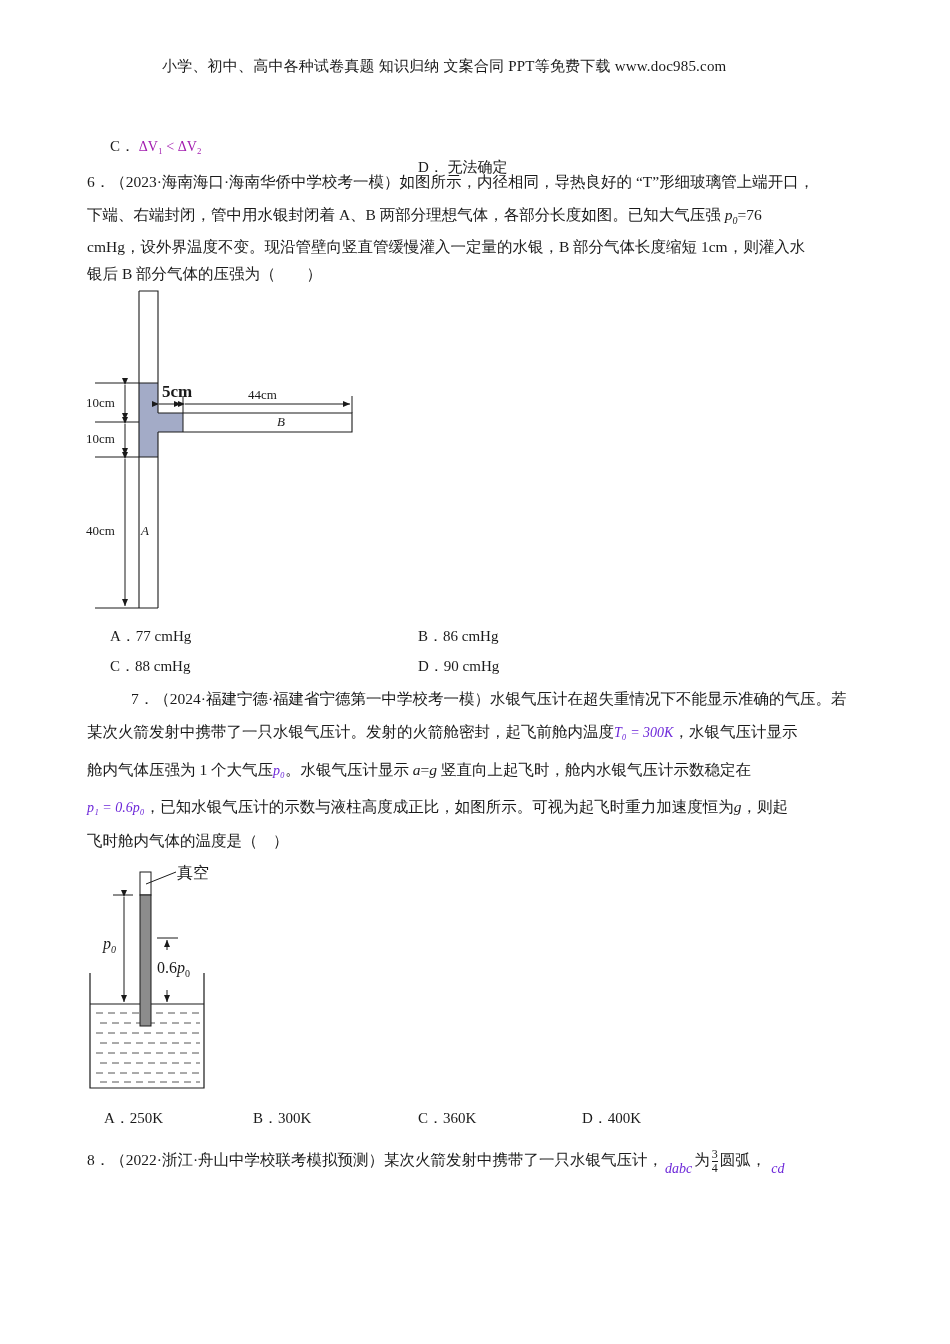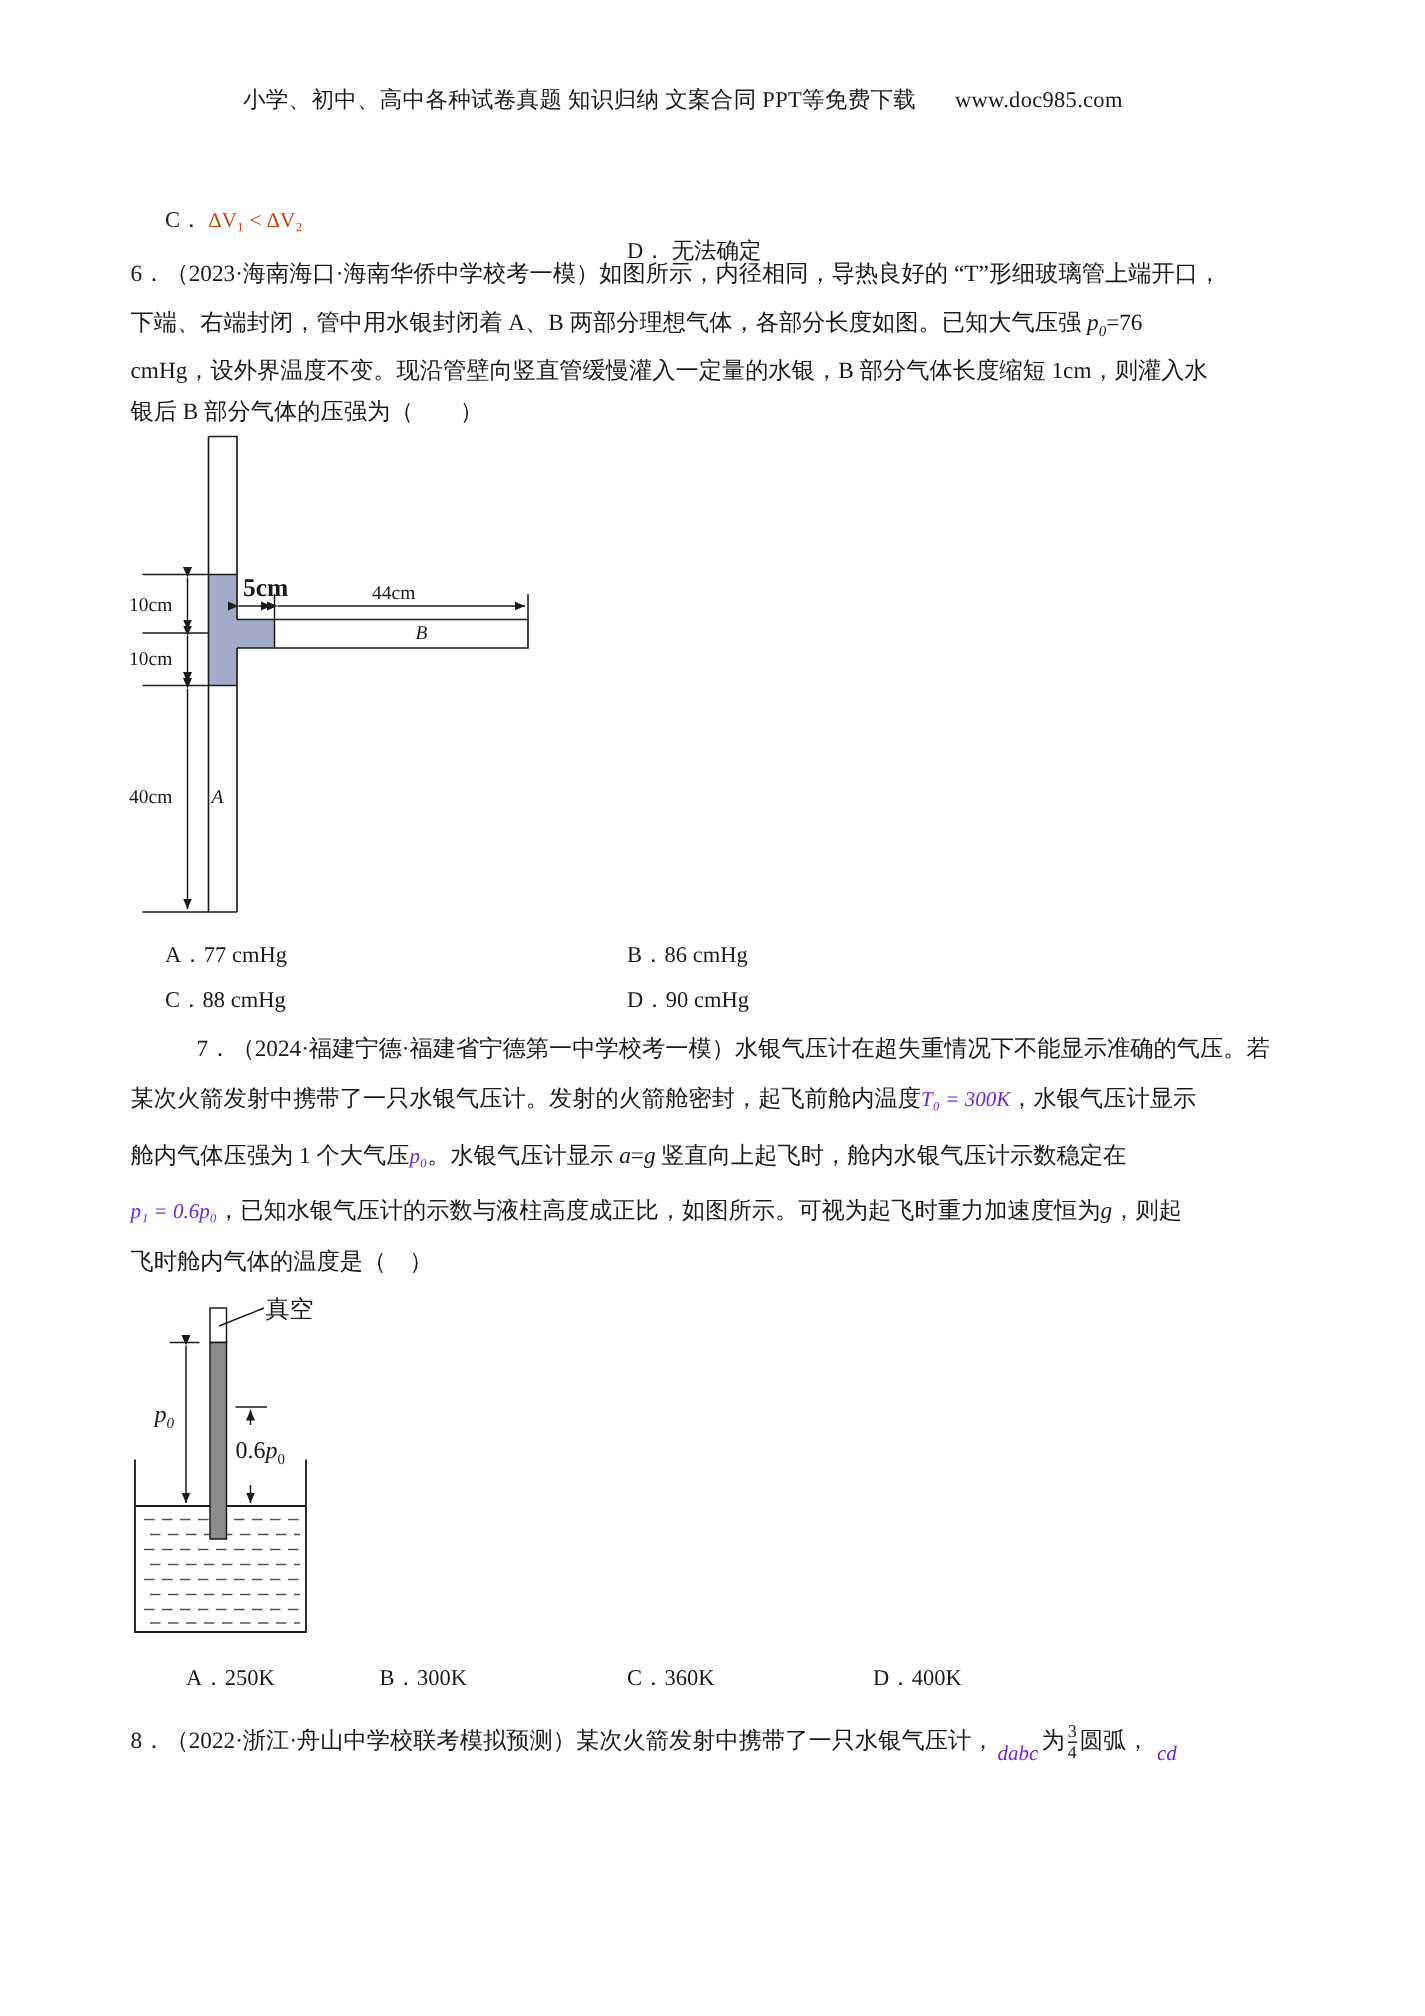--- a/index.html
+++ b/index.html
@@ -1,24 +1,24 @@
 <!DOCTYPE html>
 <html><head>
 <meta charset="utf-8">
 <style>
   html, body { margin: 0; padding: 0; background: #ffffff; }
   body { width: 950px; height: 1344px; position: relative; overflow: hidden;
          font-family: "Liberation Serif", "DejaVu Serif", serif; color: #1a1a1a; }
   .abs { position: absolute; white-space: nowrap; }
   .header { top: 57px; left: 162px; font-size: 15px; letter-spacing: 0.2px; }
-  .header .url { margin-left: 22px; }
+  .header .url { }
   .line { font-size: 15.5px; left: 87px; }
   .opt { font-size: 15px; }
   .math { font-family: "Liberation Serif", serif; font-style: italic; color: #6d28d9; font-size: 14px; }
-  .mathn { font-family: "Liberation Serif", serif; color: #c2410c; font-size: 14px; }
+  .mathn { font-family: "Liberation Serif", serif; color: #a21caf; font-size: 14px; }
   .it { font-style: italic; }
   sub { font-size: 10px; }
   svg { position: absolute; overflow: visible; }
   .frac { display: inline-block; vertical-align: middle; text-align: center; font-size: 12px; line-height: 13px; margin: 0 2px; }
   .frac span { display: block; }
   .frac .num { border-bottom: 1px solid #1a1a1a; }
 </style>
 </head>
 <body>
 
@@ -137,20 +137,20 @@
   <line x1="124" y1="897" x2="124" y2="1002" stroke="#1a1a1a" stroke-width="1" marker-end="url(#arr2)" marker-start="url(#arr2)"></line>
 
   <line x1="157" y1="938" x2="178" y2="938" stroke="#1a1a1a" stroke-width="1"></line>
   <line x1="167" y1="950" x2="167" y2="940" stroke="#1a1a1a" stroke-width="1" marker-end="url(#arr2)"></line>
   <line x1="167" y1="990" x2="167" y2="1002" stroke="#1a1a1a" stroke-width="1" marker-end="url(#arr2)"></line>
 </svg>
 <div class="abs" style="top:863px;left:177px;font-size:16px;font-family:'DejaVu Sans',sans-serif;">真空</div>
 <div class="abs it" style="top:935px;left:103px;font-size:16px;"><span>p</span><sub>0</sub></div>
 <div class="abs" style="top:959px;left:157px;font-size:16px;"><span>0.6</span><span class="it">p</span><sub>0</sub></div>
 
-<div class="abs opt" style="top:1109px;left:124px;"><span>A．</span><span>250K</span></div>
+<div class="abs opt" style="top:1109px;left:104px;"><span>A．</span><span>250K</span></div>
 <div class="abs opt" style="top:1109px;left:253px;"><span>B．</span><span>300K</span></div>
 <div class="abs opt" style="top:1109px;left:418px;"><span>C．</span><span>360K</span></div>
 <div class="abs opt" style="top:1109px;left:582px;"><span>D．</span><span>400K</span></div>
 
 <div class="abs line" style="top:1148px;">
   <span>8．</span><span>（2022·浙江·舟山中学校联考模拟预测）</span><span>某次火箭发射中携带了一只水银气压计，</span><span class="math" style="position:relative;top:8px;margin:0 2px;">dabc</span><span>为</span><span class="frac"><span class="num">3</span><span class="den">4</span></span><span>圆弧，</span><span class="math" style="position:relative;top:8px;margin-left:5px;">cd</span>
 </div>
 
 </body></html>

